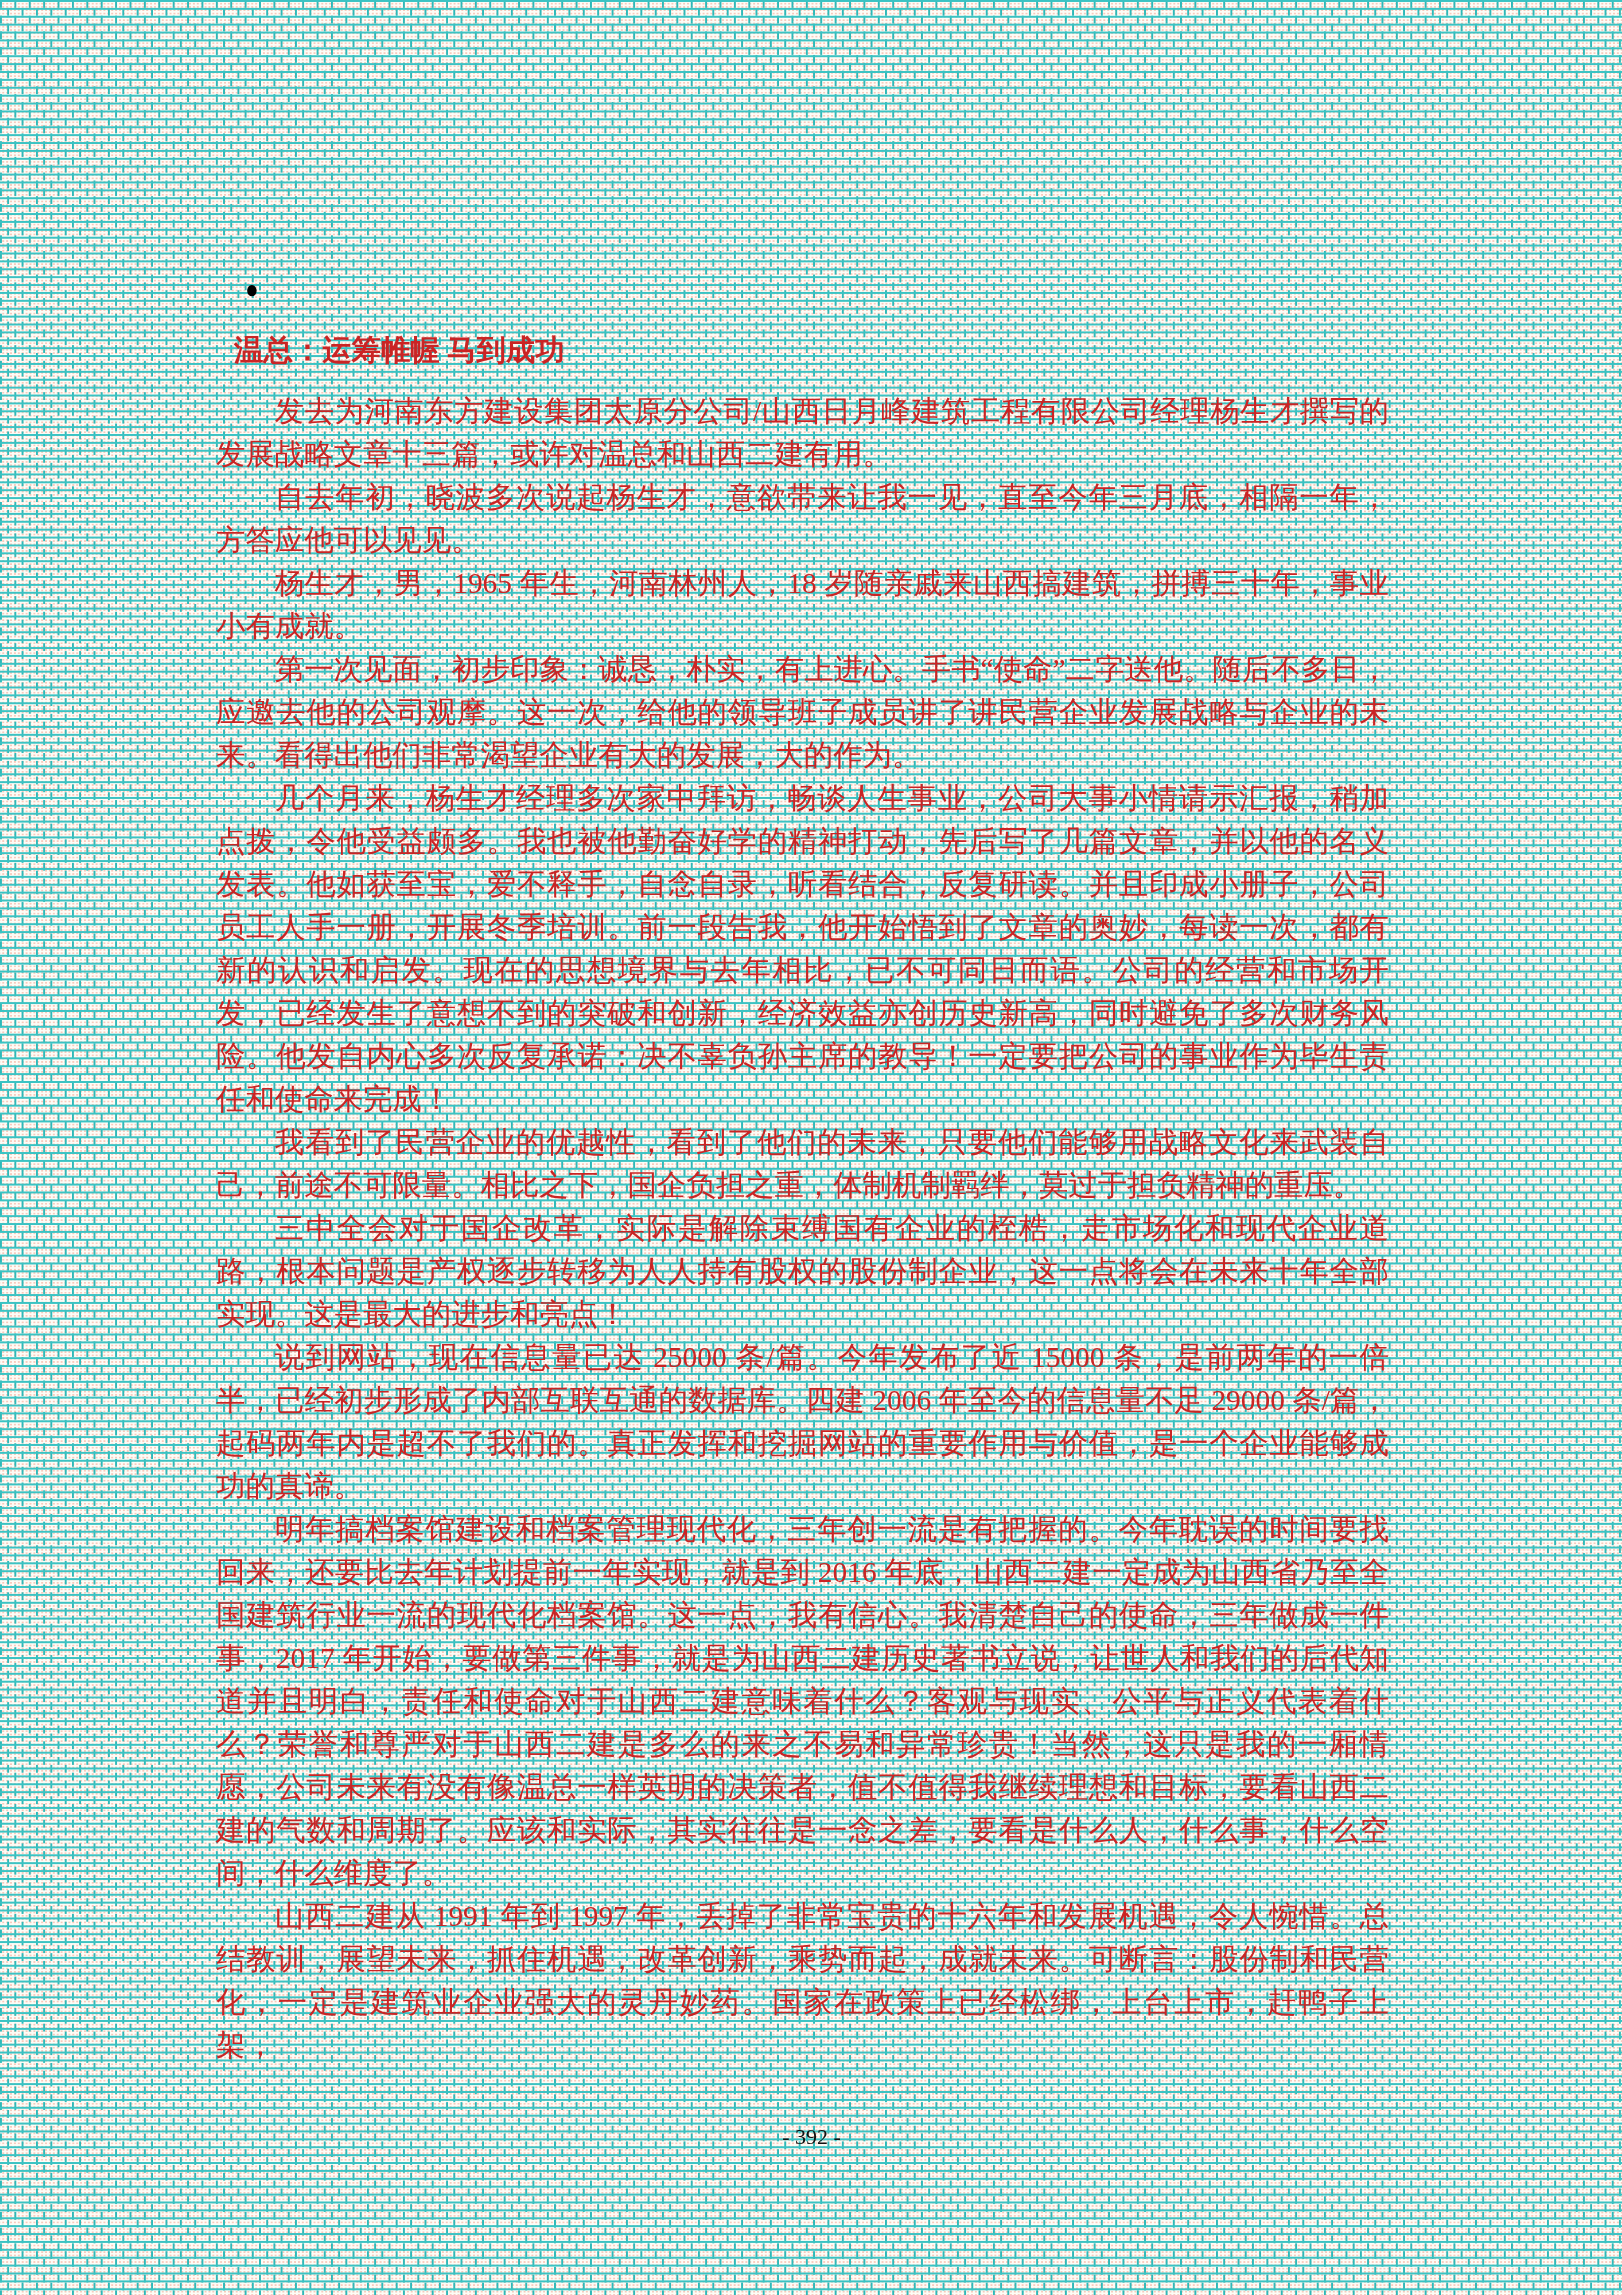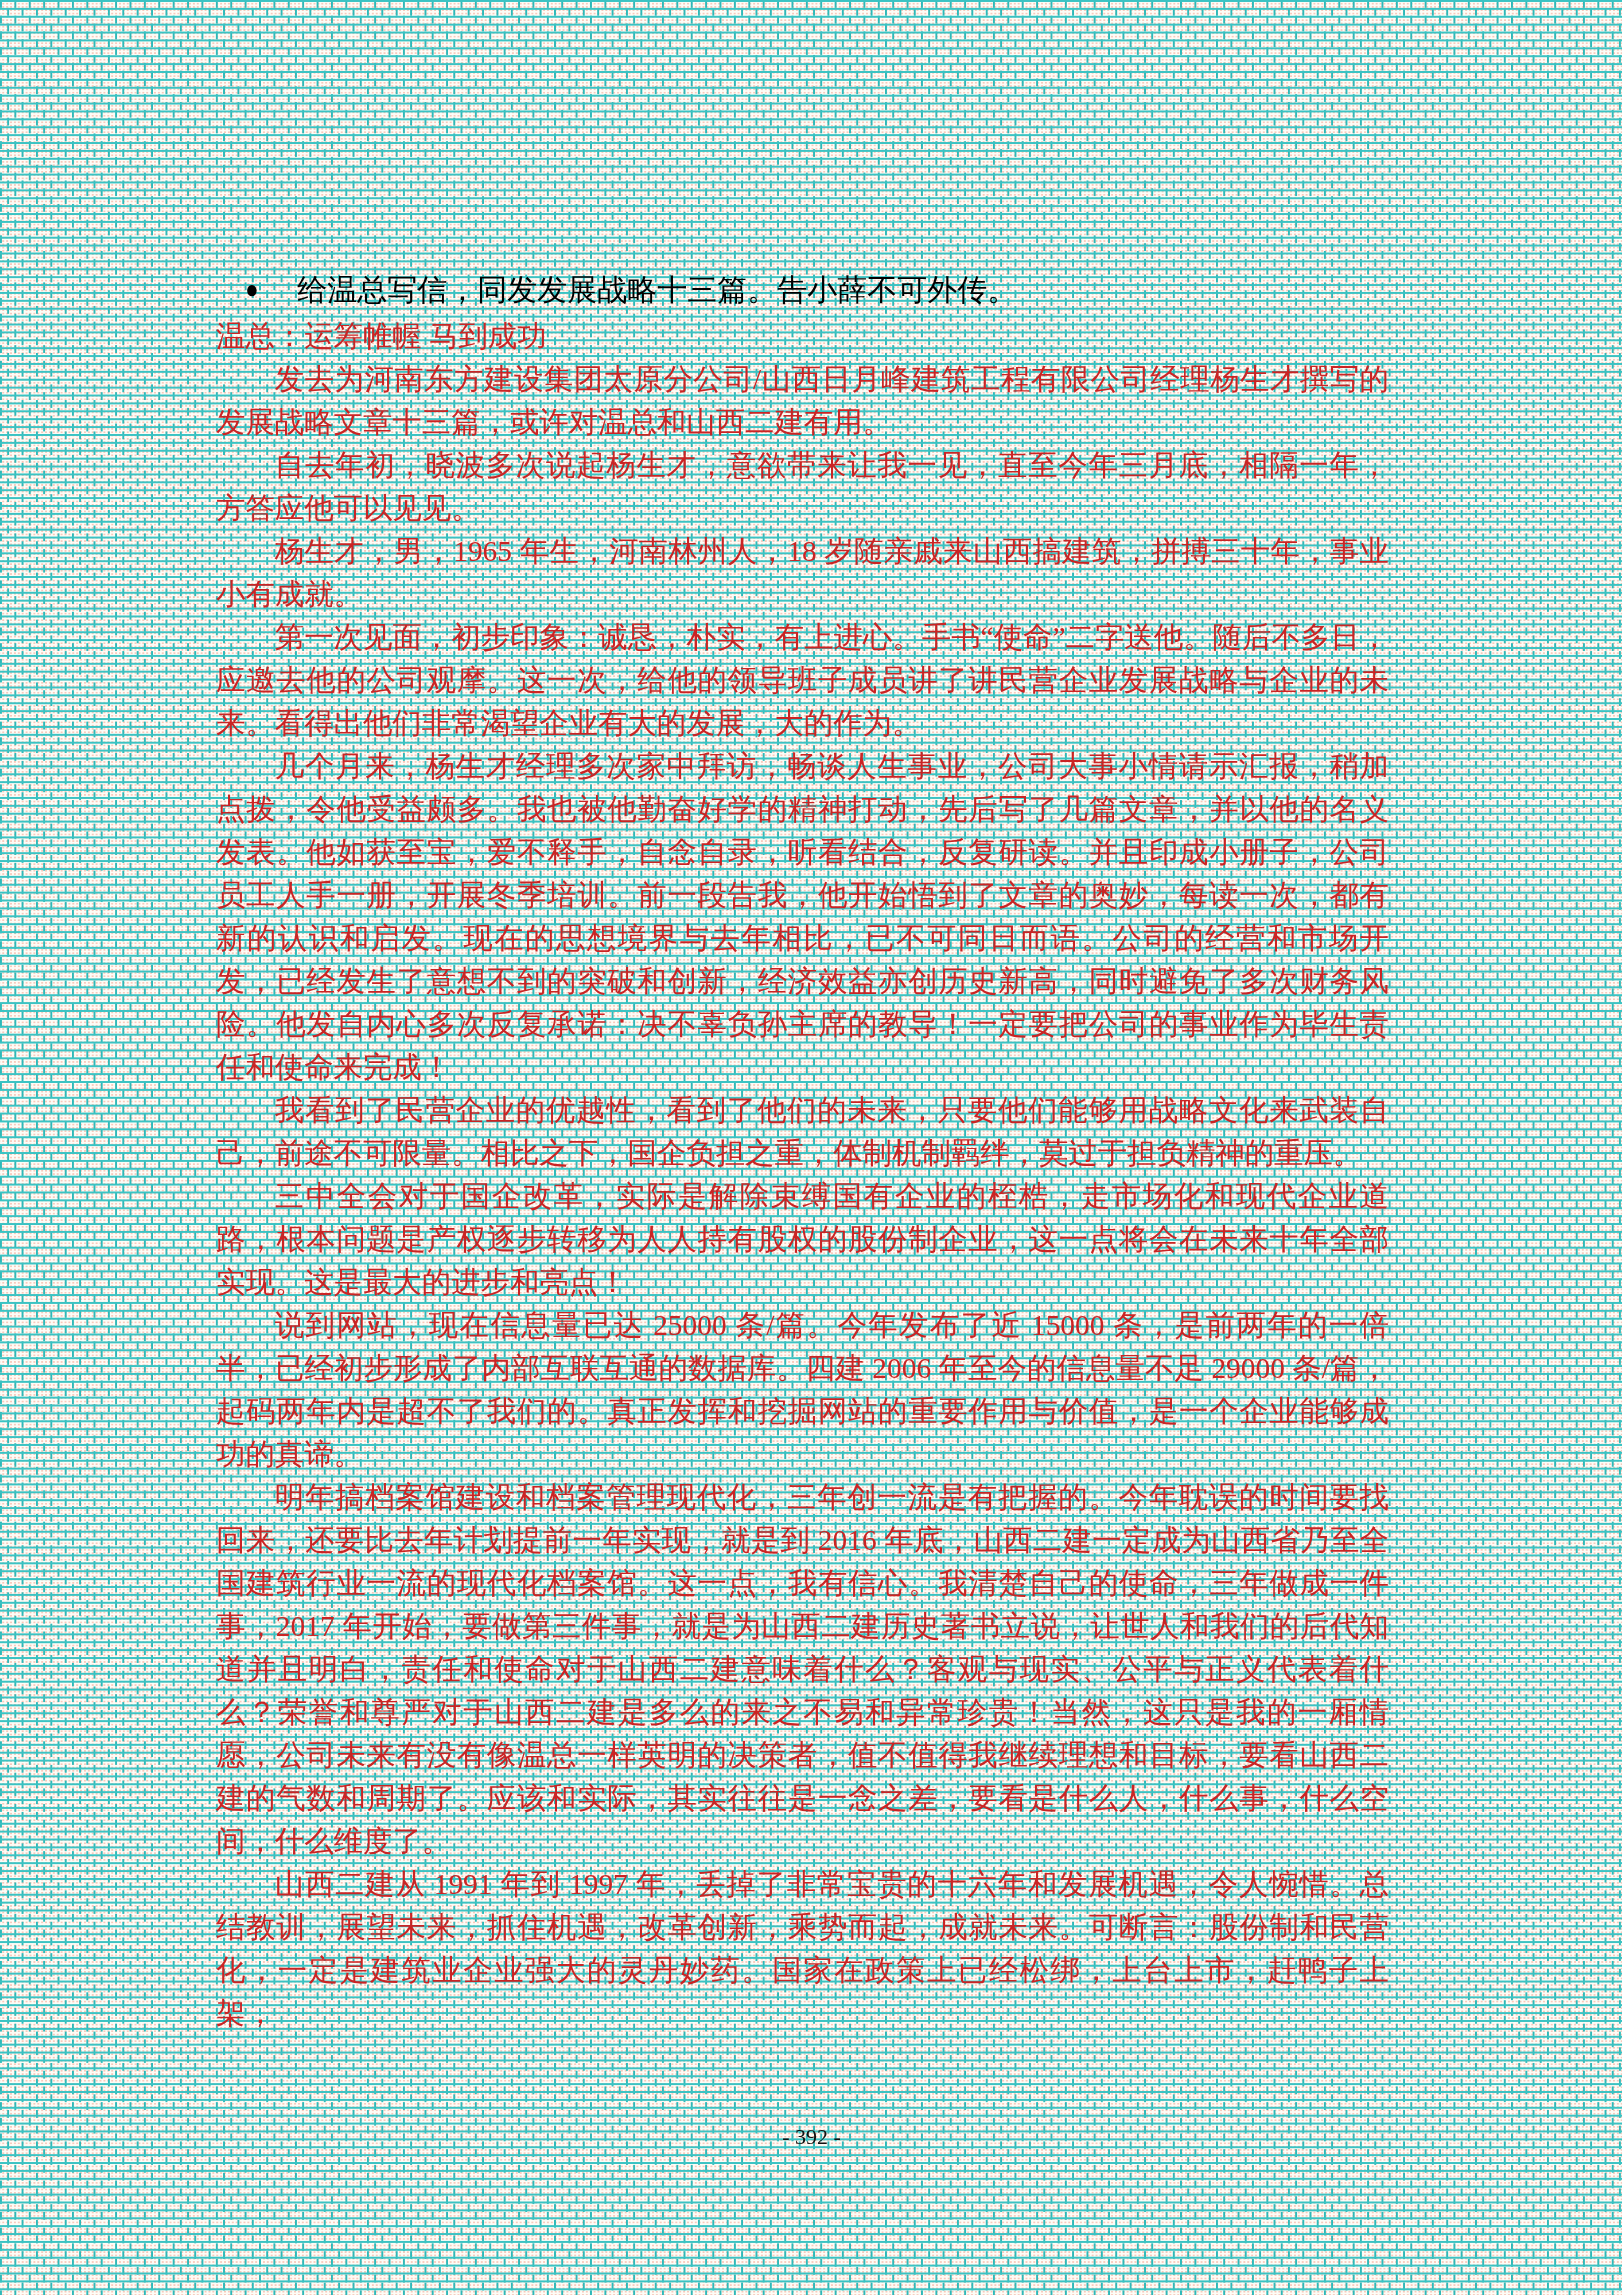--- a/index.html
+++ b/index.html
@@ -37,23 +37,24 @@
   }
   .headline .bullet {
     font-size: 26px;
     line-height: 43px;
     margin: 0 38px 0 27.5px;
     transform: scaleX(0.85);
     color: #000000;
   }
   .letter { color: #ca2424; }
   .salutation {
-    margin: 0;
+    margin: 18px;
     font-size: 29.4px;
     line-height: 43px;
+    font-weight: bold;
   }
   .para {
     margin: 0;
     font-size: 29.4px;
     line-height: 43px;
     text-indent: 2em;
     text-align: justify;
     text-justify: inter-ideograph;
     font-family: Liberation Serif, serif;
   }
@@ -69,21 +70,20 @@
   }
 </style>
 </head>
 <body>
 
 <div class="page">
   <div class="content">
 
     <div class="headline">
       <span class="bullet">●</span>
-      <span>给温总写信，同发发展战略十三篇。告小薛不可外传。</span>
     </div>
 
     <div class="letter">
       <p class="salutation">温总：运筹帷幄 马到成功</p>
       <div>
           <p class="para">发去为河南东方建设集团太原分公司/山西日月峰建筑工程有限公司经理杨生才撰写的发展战略文章十三篇，或许对温总和山西二建有用。</p>
           <p class="para">自去年初，晓波多次说起杨生才，意欲带来让我一见，直至今年三月底，相隔一年，方答应他可以见见。</p>
           <p class="para">杨生才，男，1965 年生，河南林州人，18 岁随亲戚来山西搞建筑，拼搏三十年，事业小有成就。</p>
           <p class="para">第一次见面，初步印象：诚恳，朴实，有上进心。手书“使命”二字送他。随后不多日，应邀去他的公司观摩。这一次，给他的领导班子成员讲了讲民营企业发展战略与企业的未来。看得出他们非常渴望企业有大的发展，大的作为。</p>
           <p class="para">几个月来，杨生才经理多次家中拜访，畅谈人生事业，公司大事小情请示汇报，稍加点拨，令他受益颇多。我也被他勤奋好学的精神打动，先后写了几篇文章，并以他的名义发表。他如获至宝，爱不释手，自念自录，听看结合，反复研读。并且印成小册子，公司员工人手一册，开展冬季培训。前一段告我，他开始悟到了文章的奥妙，每读一次，都有新的认识和启发。现在的思想境界与去年相比，已不可同日而语。公司的经营和市场开发，已经发生了意想不到的突破和创新，经济效益亦创历史新高，同时避免了多次财务风险。他发自内心多次反复承诺：决不辜负孙主席的教导！一定要把公司的事业作为毕生责任和使命来完成！</p>

